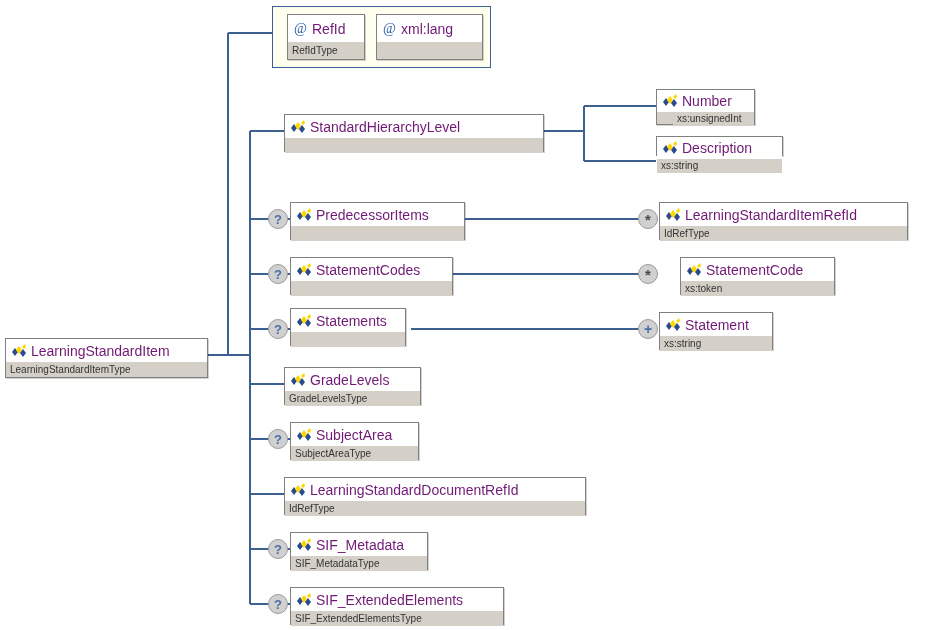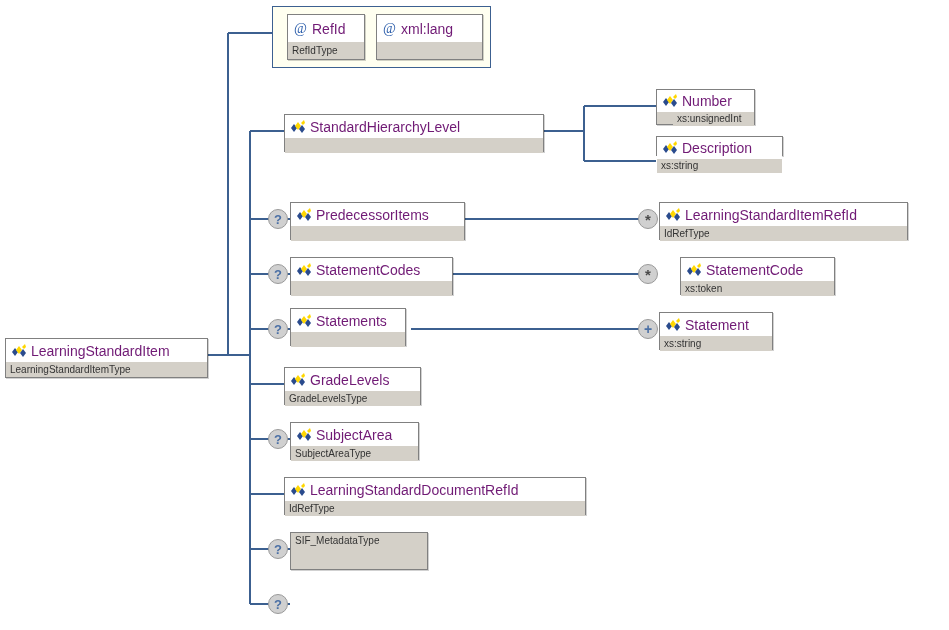--- a/index.html
+++ b/index.html
@@ -290,28 +290,51 @@
     </div>
     <div class="typerow">
       <span class="typetext">IdRefType</span>
     </div>
   </div>
 
   <div class="badge opt" style="left:268px;top:539px;">
       <span>?</span>
     </div>
   <div class="node" style="left:290px;top:532px;width:138px;height:38px;">
+    <div class="title">
+      <svg class="ico" viewBox="0 0 16 14">
+        <polygon points="1,8 4,4 7,8 4,12" fill="#2a4b8d"></polygon>
+        <polygon points="5,6 8,2 11,6 8,10" fill="#ffd700"></polygon>
+        <polygon points="9,9 12,5 15,9 12,13" fill="#2a4b8d"></polygon>
+        <polygon points="11,3 14,0 15,3 13,5" fill="#ffd700"></polygon>
+      </svg>
+      <span class="label">SIF_Metadata</span>
+    </div>
     <div class="typerow">
       <span class="typetext">SIF_MetadataType</span>
     </div>
   </div>
 
   <div class="badge opt" style="left:268px;top:594px;">
       <span>?</span>
     </div>
+  <div class="node" style="left:290px;top:587px;width:214px;height:38px;">
+    <div class="title">
+      <svg class="ico" viewBox="0 0 16 14">
+        <polygon points="1,8 4,4 7,8 4,12" fill="#2a4b8d"></polygon>
+        <polygon points="5,6 8,2 11,6 8,10" fill="#ffd700"></polygon>
+        <polygon points="9,9 12,5 15,9 12,13" fill="#2a4b8d"></polygon>
+        <polygon points="11,3 14,0 15,3 13,5" fill="#ffd700"></polygon>
+      </svg>
+      <span class="label">SIF_ExtendedElements</span>
+    </div>
+    <div class="typerow">
+      <span class="typetext">SIF_ExtendedElementsType</span>
+    </div>
+  </div>
 
   <div class="node" style="left:656px;top:89px;width:99px;height:36px;">
     <div class="title" style="height:22px;">
       <svg class="ico" viewBox="0 0 16 14">
         <polygon points="1,8 4,4 7,8 4,12" fill="#2a4b8d"></polygon>
         <polygon points="5,6 8,2 11,6 8,10" fill="#ffd700"></polygon>
         <polygon points="9,9 12,5 15,9 12,13" fill="#2a4b8d"></polygon>
         <polygon points="11,3 14,0 15,3 13,5" fill="#ffd700"></polygon>
       </svg>
       <span class="label">Number</span>

